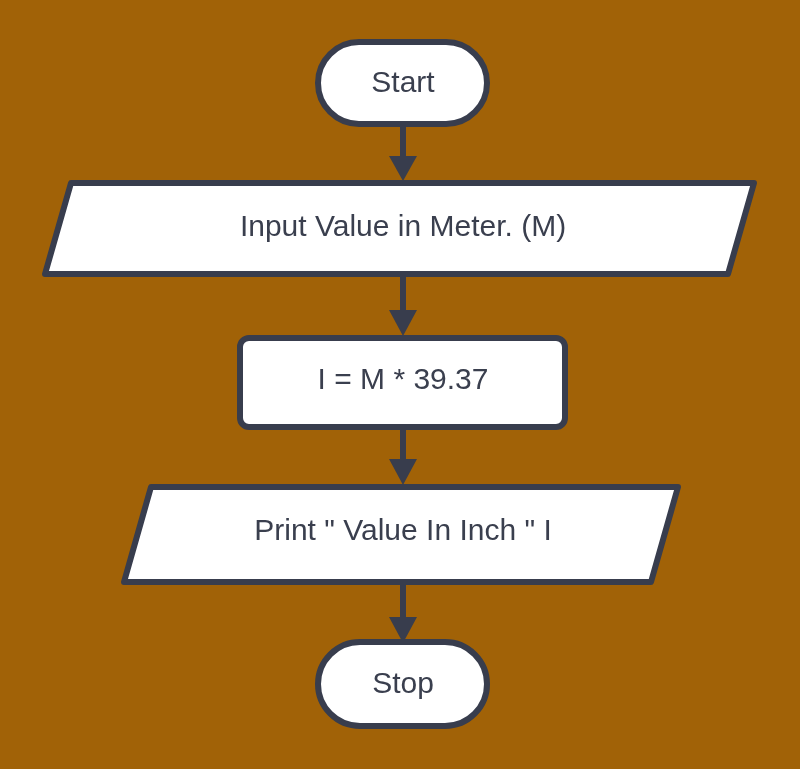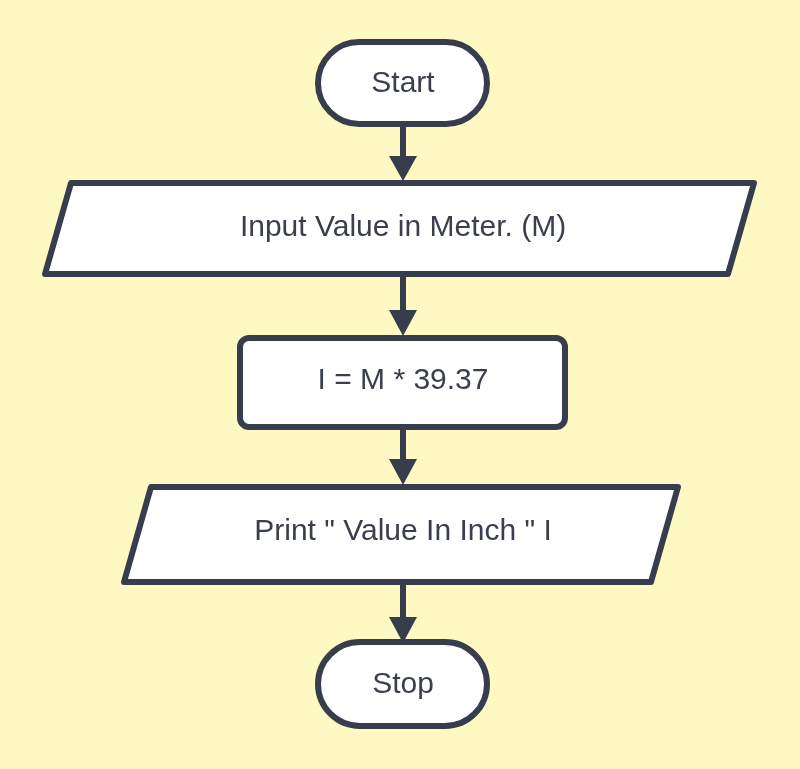--- a/index.html
+++ b/index.html
@@ -8,21 +8,21 @@
     padding: 0;
     background: #ffffff;
   }
   body {
     font-family: "Liberation Sans", sans-serif;
   }
   #flowchart-canvas {
     position: relative;
     width: 800px;
     height: 769px;
-    background: #fef9c3;
+    background: #a16207;
     overflow: hidden;
   }
   #flow-svg {
     position: absolute;
     top: 0;
     left: 0;
     width: 800px;
     height: 769px;
     display: block;
   }

